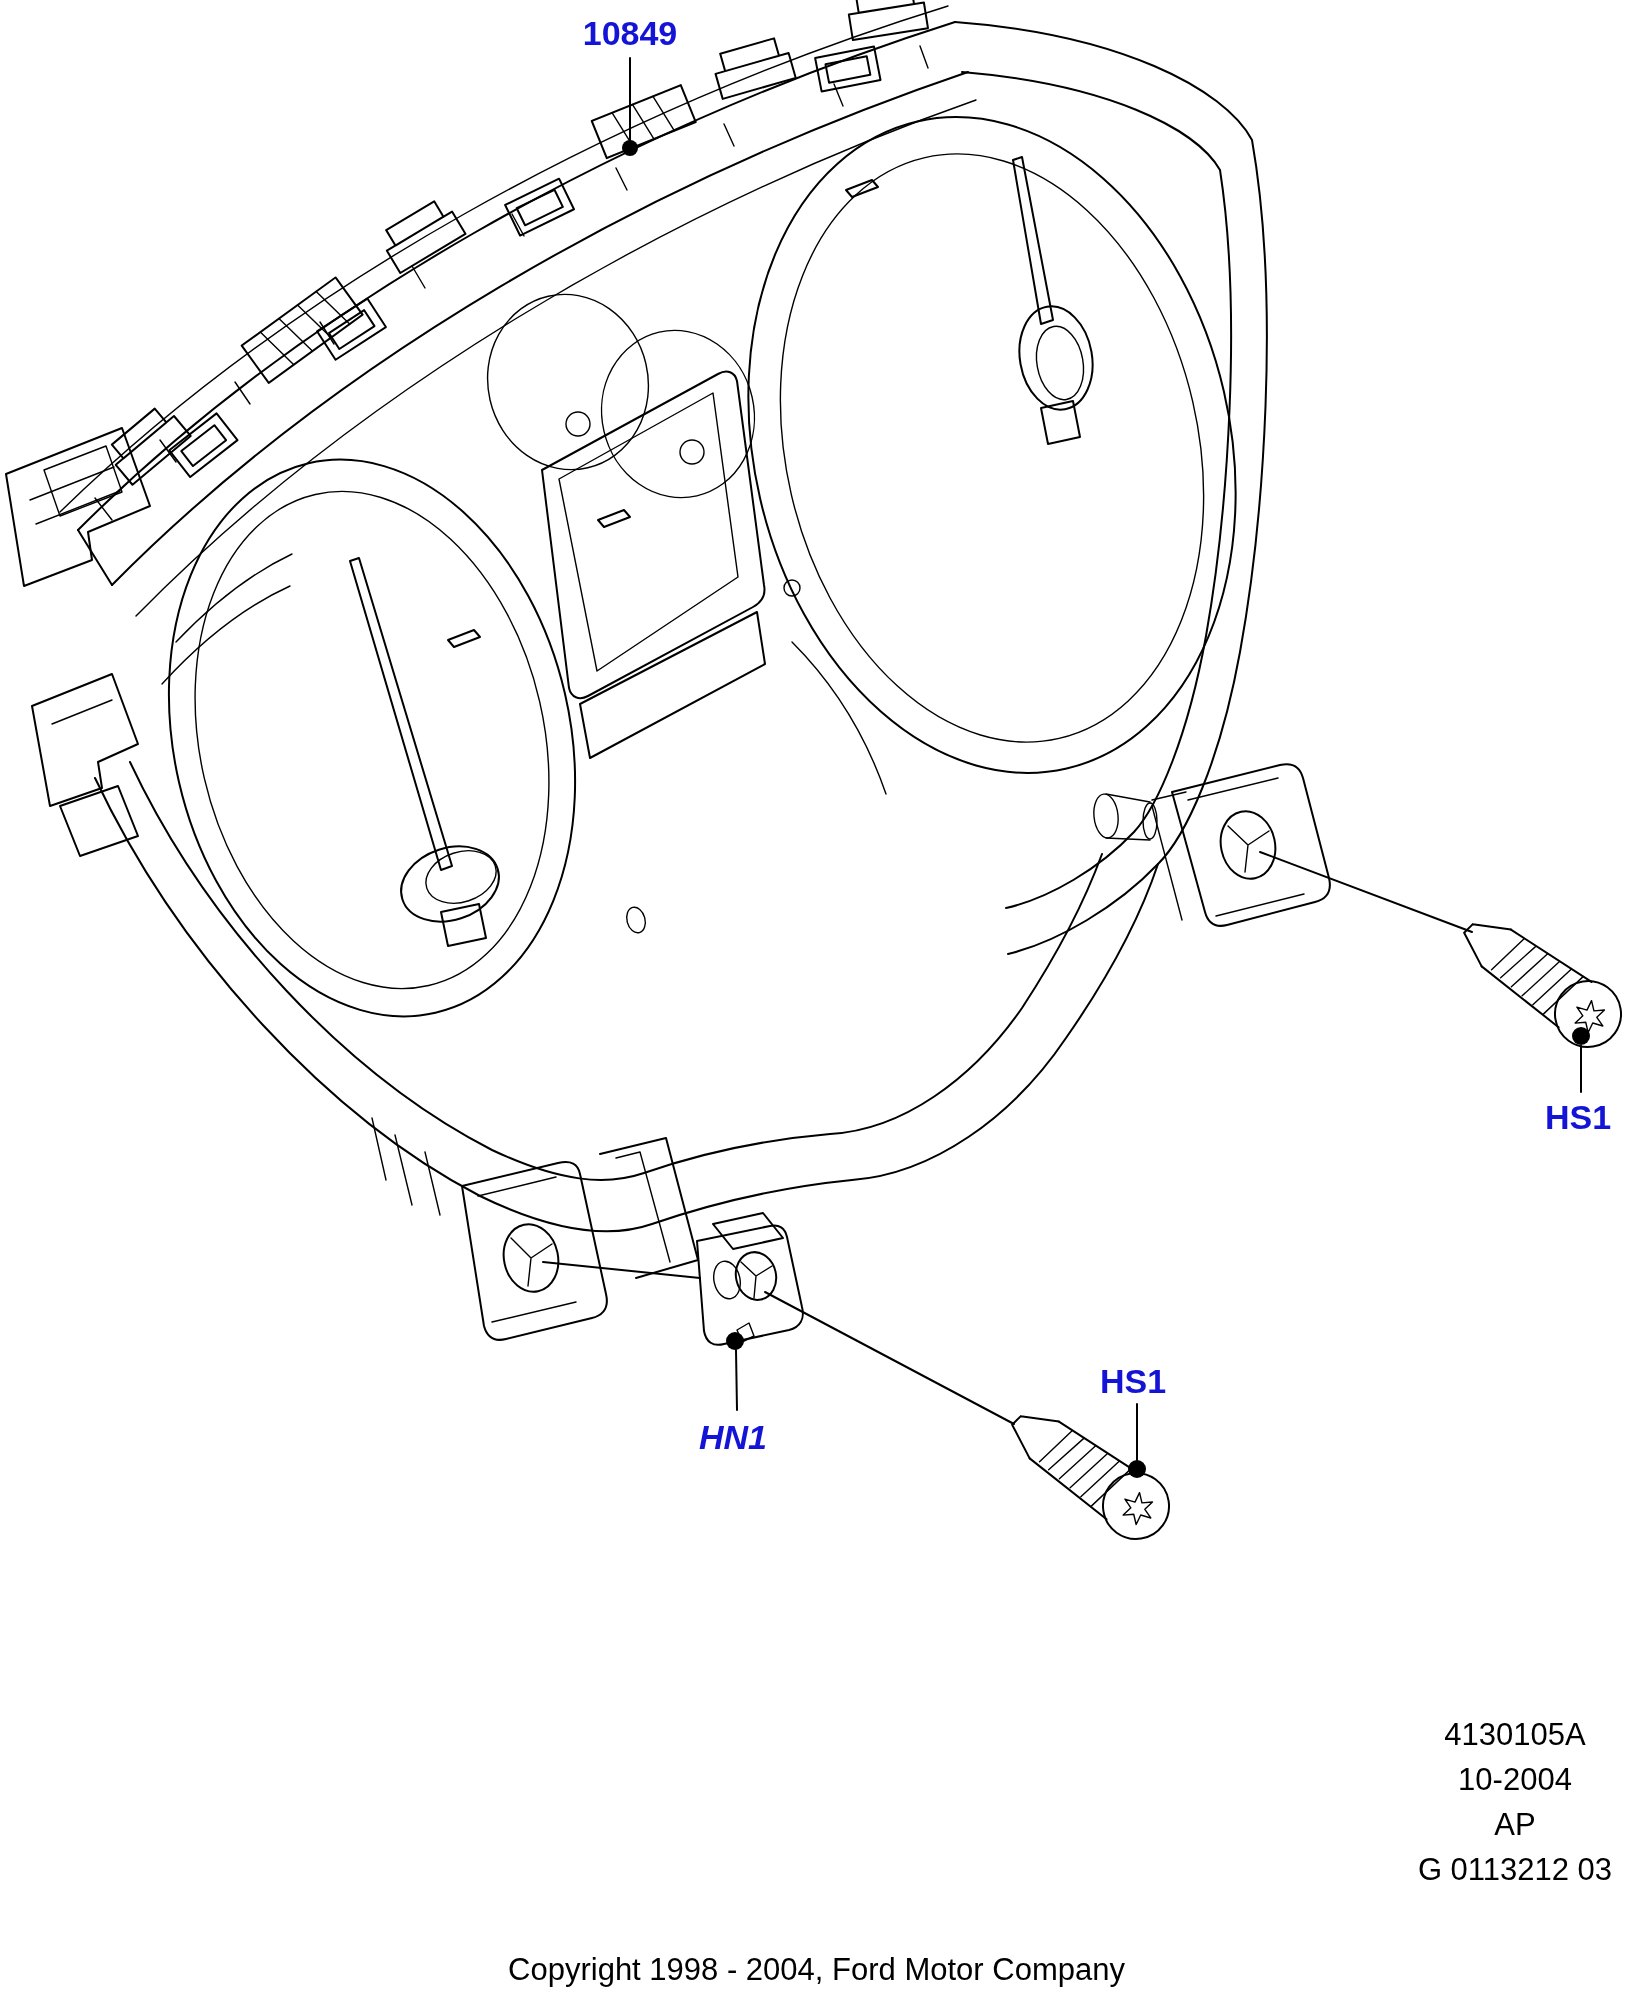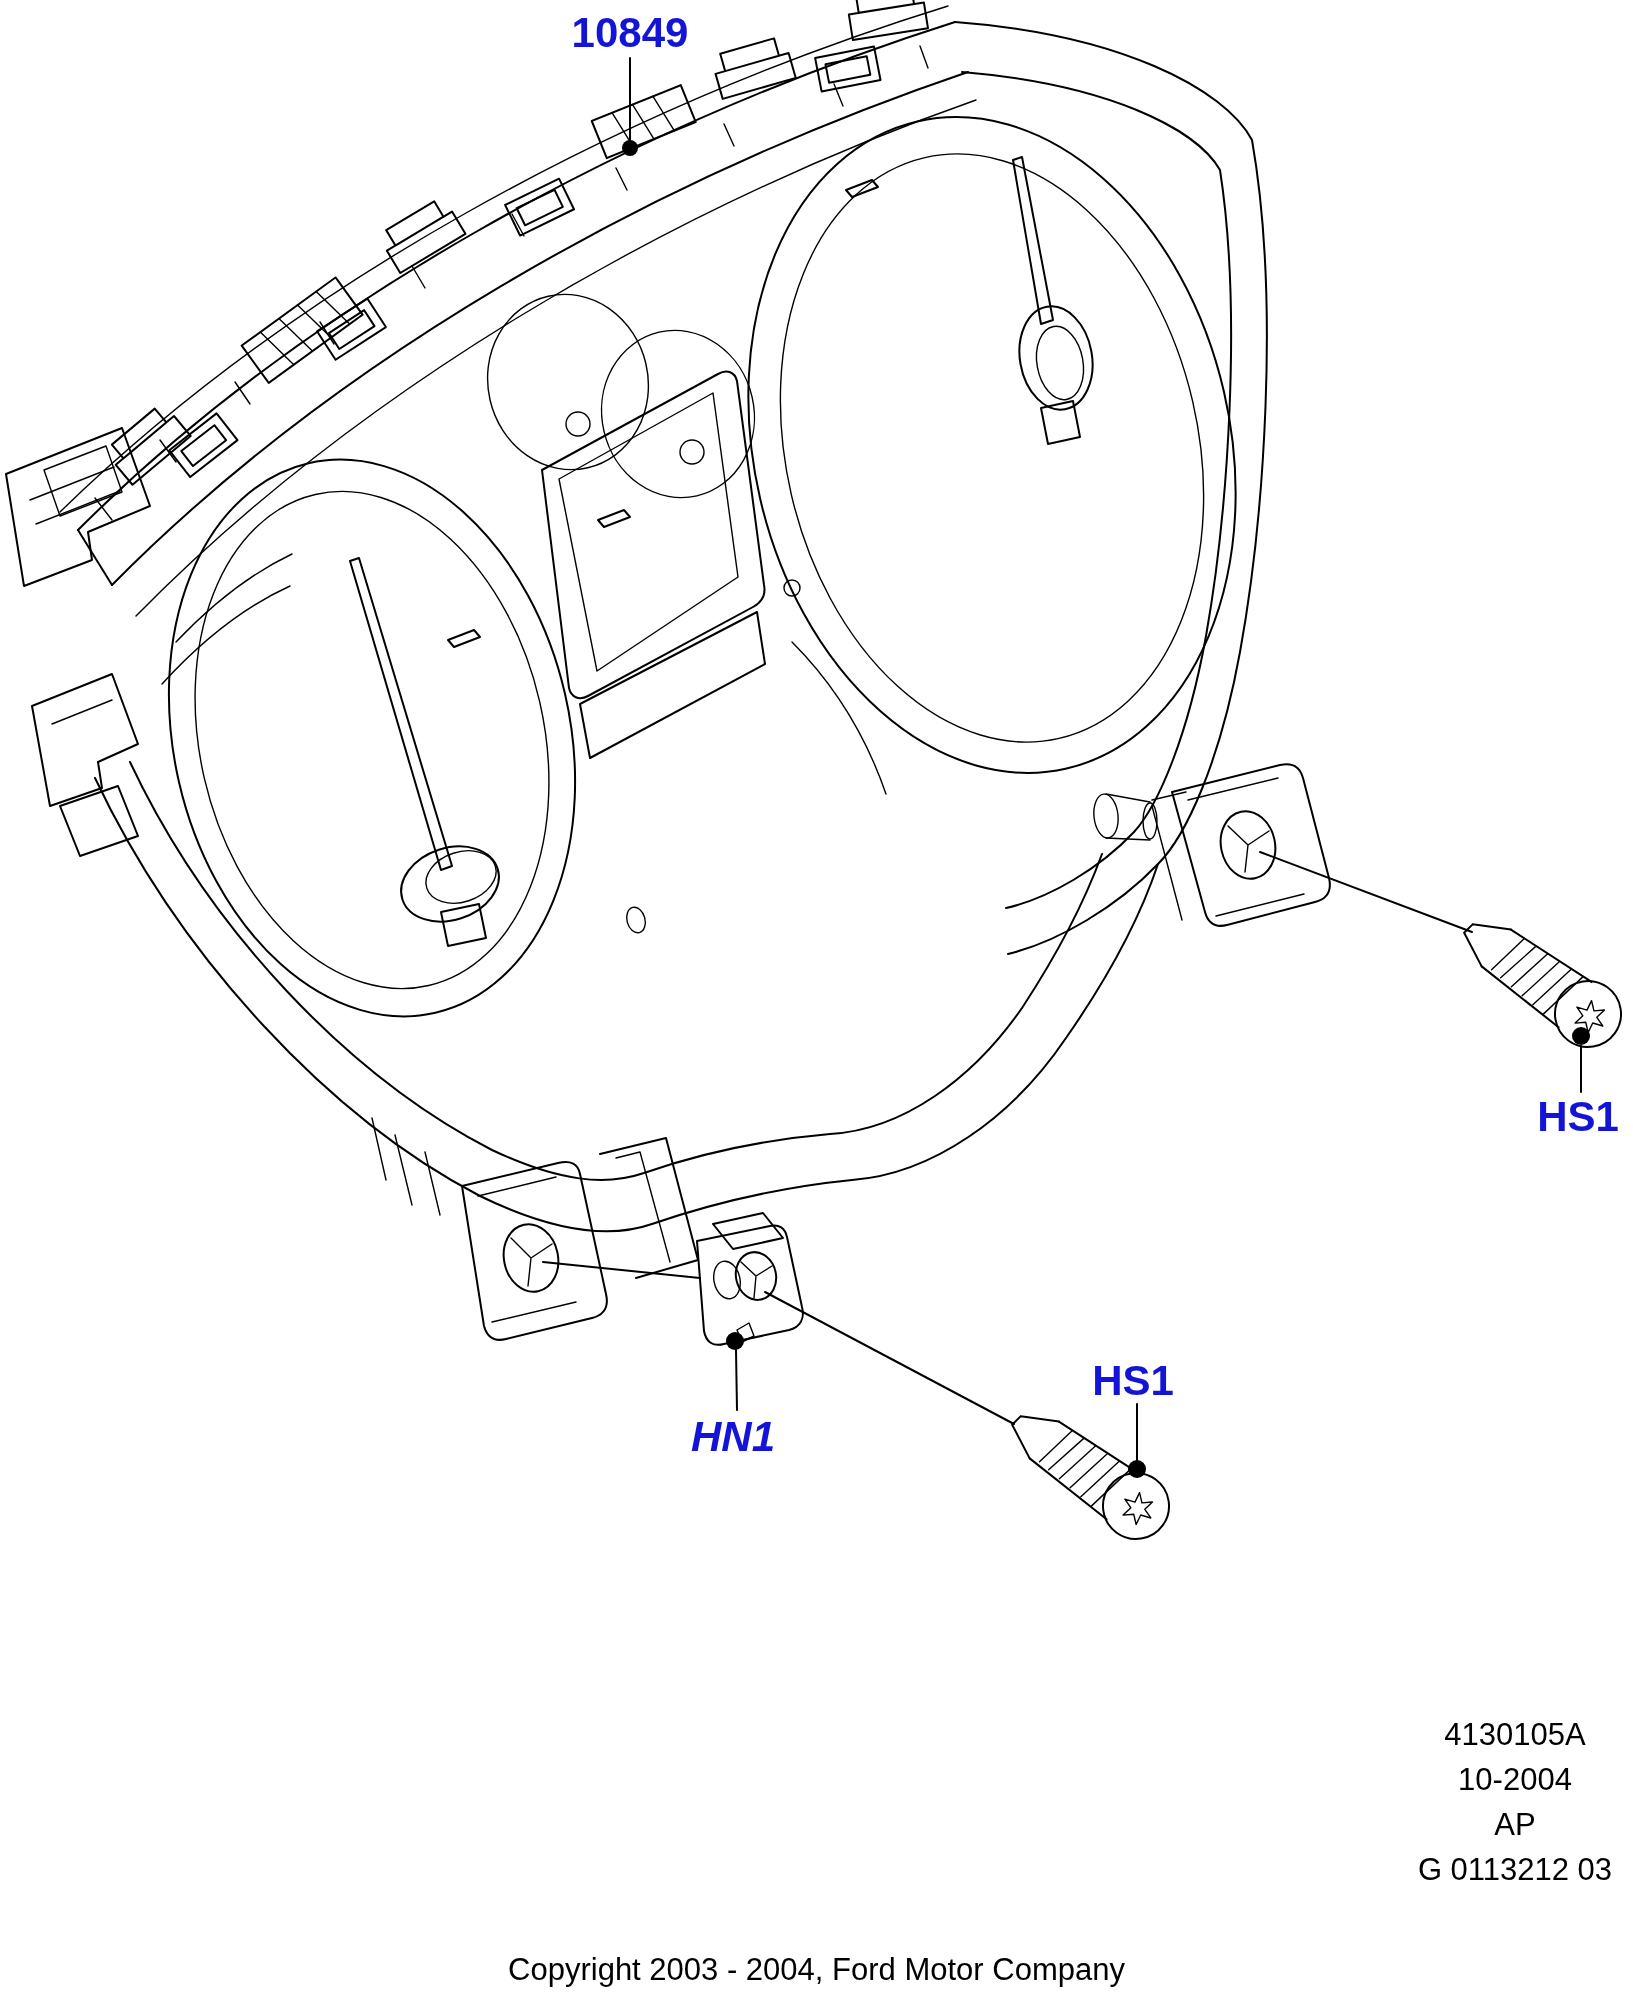--- a/index.html
+++ b/index.html
@@ -4,21 +4,21 @@
 <style>
   html,body{margin:0;padding:0;background:#ffffff;}
   .page{position:relative;width:1633px;height:2000px;background:#ffffff;overflow:hidden;
         font-family:"Liberation Sans",sans-serif;}
   .diagram-svg{position:absolute;left:0;top:0;}
   .diagram-svg path,.diagram-svg ellipse,.diagram-svg circle,.diagram-svg rect{
         fill:none;stroke:#000;stroke-width:2;stroke-linejoin:round;stroke-linecap:round;}
   .diagram-svg .thin{stroke-width:1.4;}
   .diagram-svg .dot{fill:#000;stroke:none;}
   .callout{position:absolute;transform:translate(-50%,-50%);
-        font-weight:bold;font-size:42px;color:#1414d6;white-space:nowrap;}
+        font-weight:bold;font-size:34px;color:#1414d6;white-space:nowrap;}
   .plate{position:absolute;left:1375px;top:1712px;width:280px;text-align:center;
         font-size:31px;line-height:45px;color:#000;}
   .copyright{position:absolute;left:0;top:1952px;width:100%;text-align:center;
         font-size:31px;color:#000;}
 </style>
 </head>
 <body>
 
 <div class="page">
 
@@ -203,15 +203,15 @@
   <div class="callout" style="left:733px;top:1437px;font-style:italic;">HN1</div>
   <div class="callout" style="left:1133px;top:1381px;">HS1</div>
 
   <div class="plate">
     <div>4130105A</div>
     <div>10-2004</div>
     <div>AP</div>
     <div>G 0113212 03</div>
   </div>
 
-  <div class="copyright">Copyright 2003 - 2004, Ford Motor Company</div>
+  <div class="copyright">Copyright 1998 - 2004, Ford Motor Company</div>
 
 </div>
 
 </body></html>

